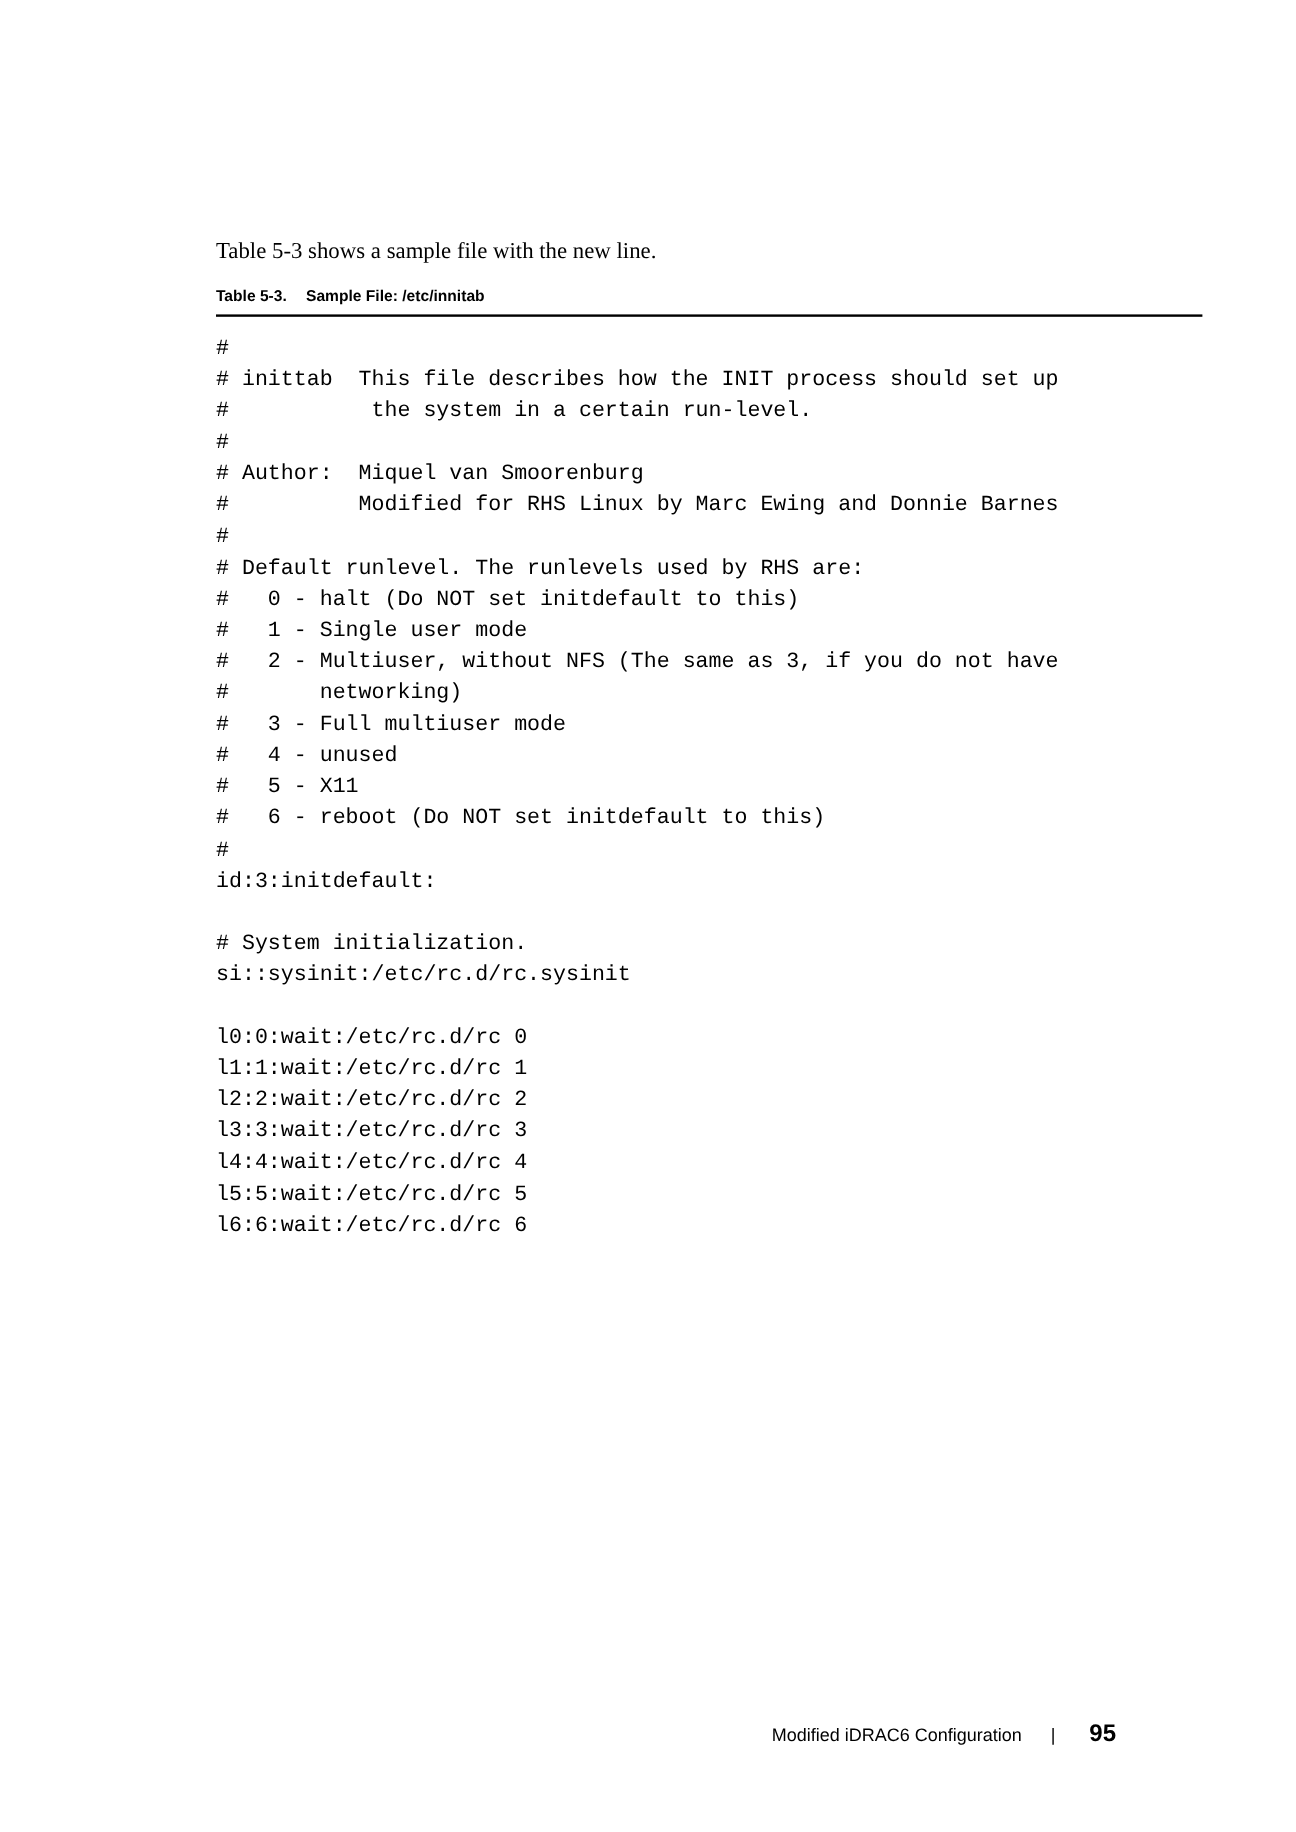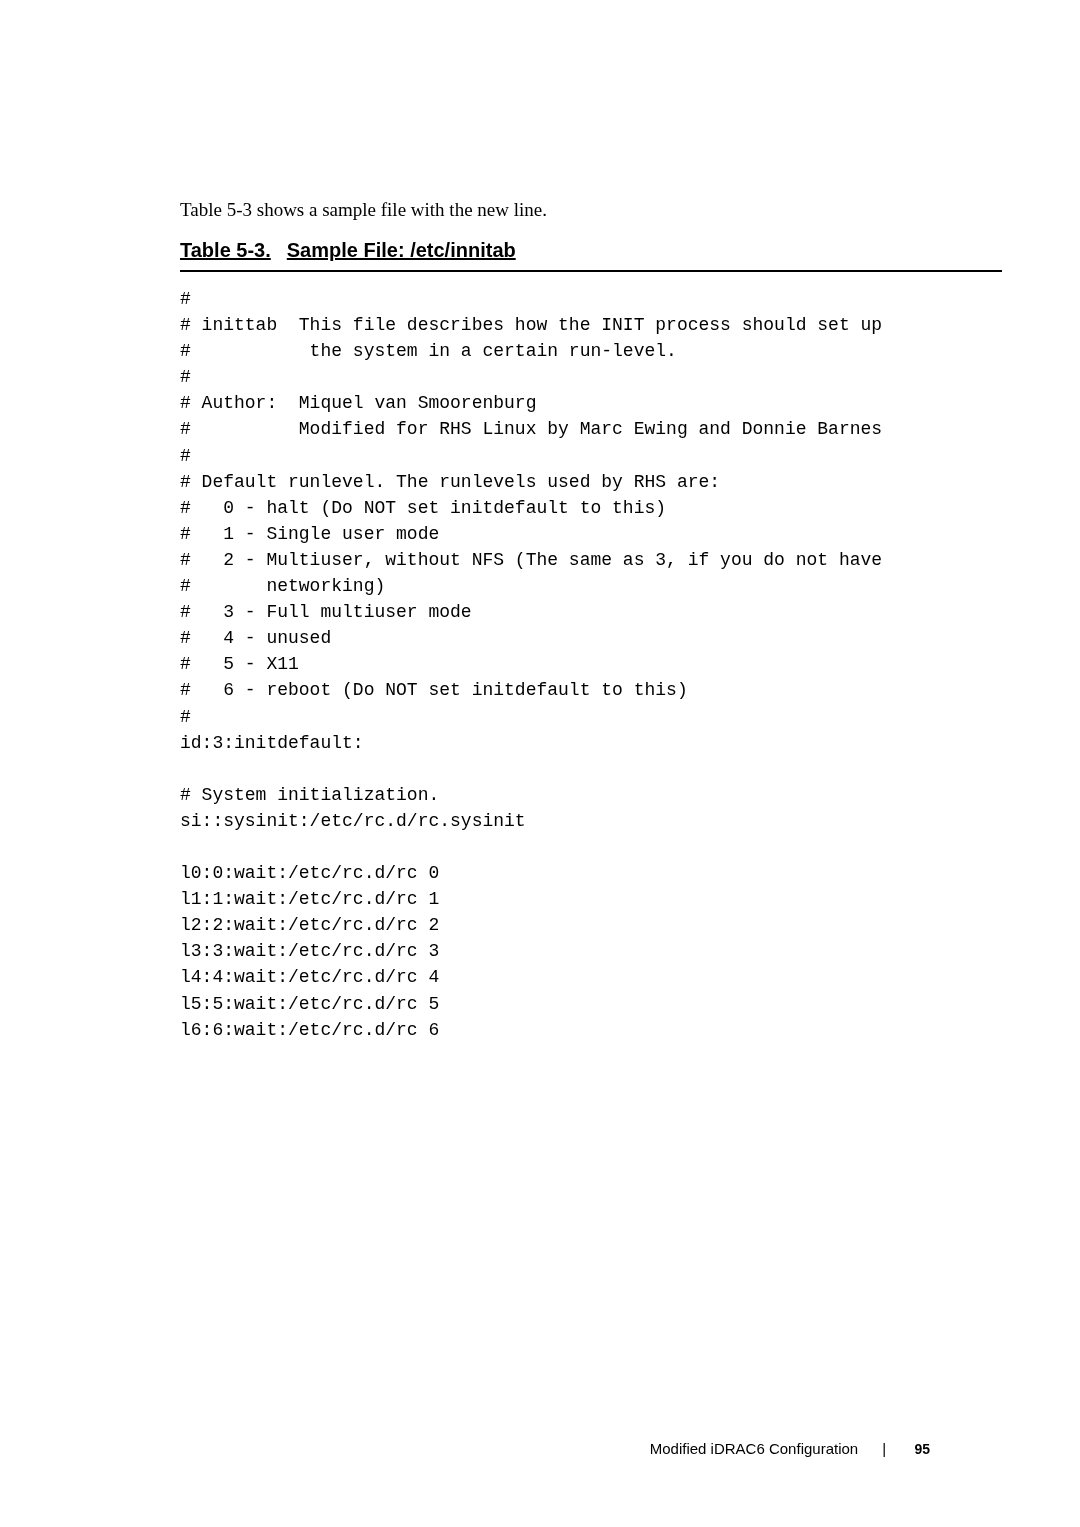--- a/index.html
+++ b/index.html
@@ -16,23 +16,22 @@
     padding: 180px 78px 60px 180px;
   }
   .intro {
     font-size: 19px;
     margin-bottom: 18px;
     font-family: Georgia, 'Times New Roman', serif;
   }
   .table-title {
     font-family: Arial, Helvetica, sans-serif;
     font-weight: bold;
-    font-size: 20px;
+    font-size: 13px;
     margin-bottom: 8px;
-    text-decoration: underline;
   }
   .table-num {
     margin-right: 16px;
   }
   hr.rule {
     border: none;
     border-top: 2px solid #000;
     margin: 0 0 14px 0;
   }
   pre.code {
@@ -51,21 +50,21 @@
   }
   .footer .section {
     margin-right: 20px;
   }
   .footer .divider {
     margin-right: 24px;
     color: #000;
   }
   .footer .pagenum {
     font-weight: bold;
-    font-size: 14px;
+    font-size: 20px;
   }
 </style>
 </head>
 <body>
 
 <div class="page">
   <p class="intro">Table 5-3 shows a sample file with the new line.</p>
 
   <div class="table-title">
     <span class="table-num">Table 5-3.</span><span>Sample File: /etc/innitab</span>

